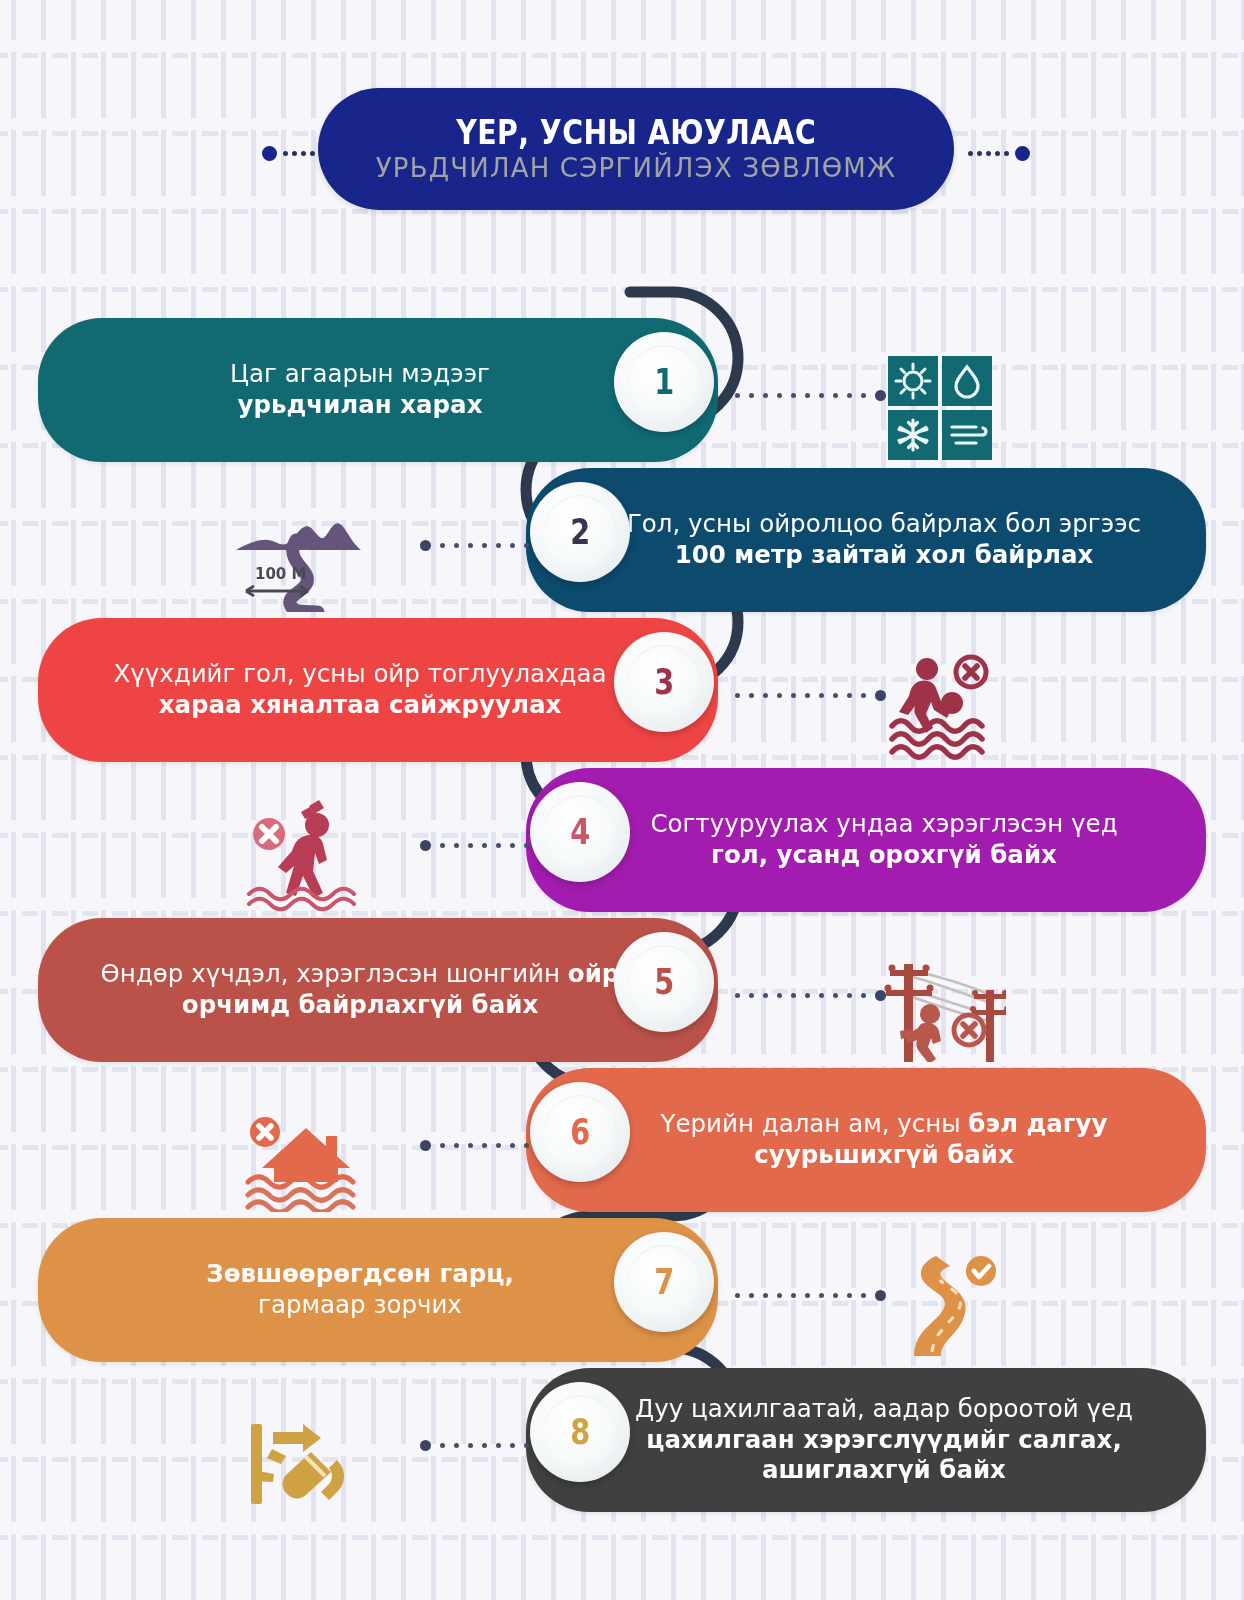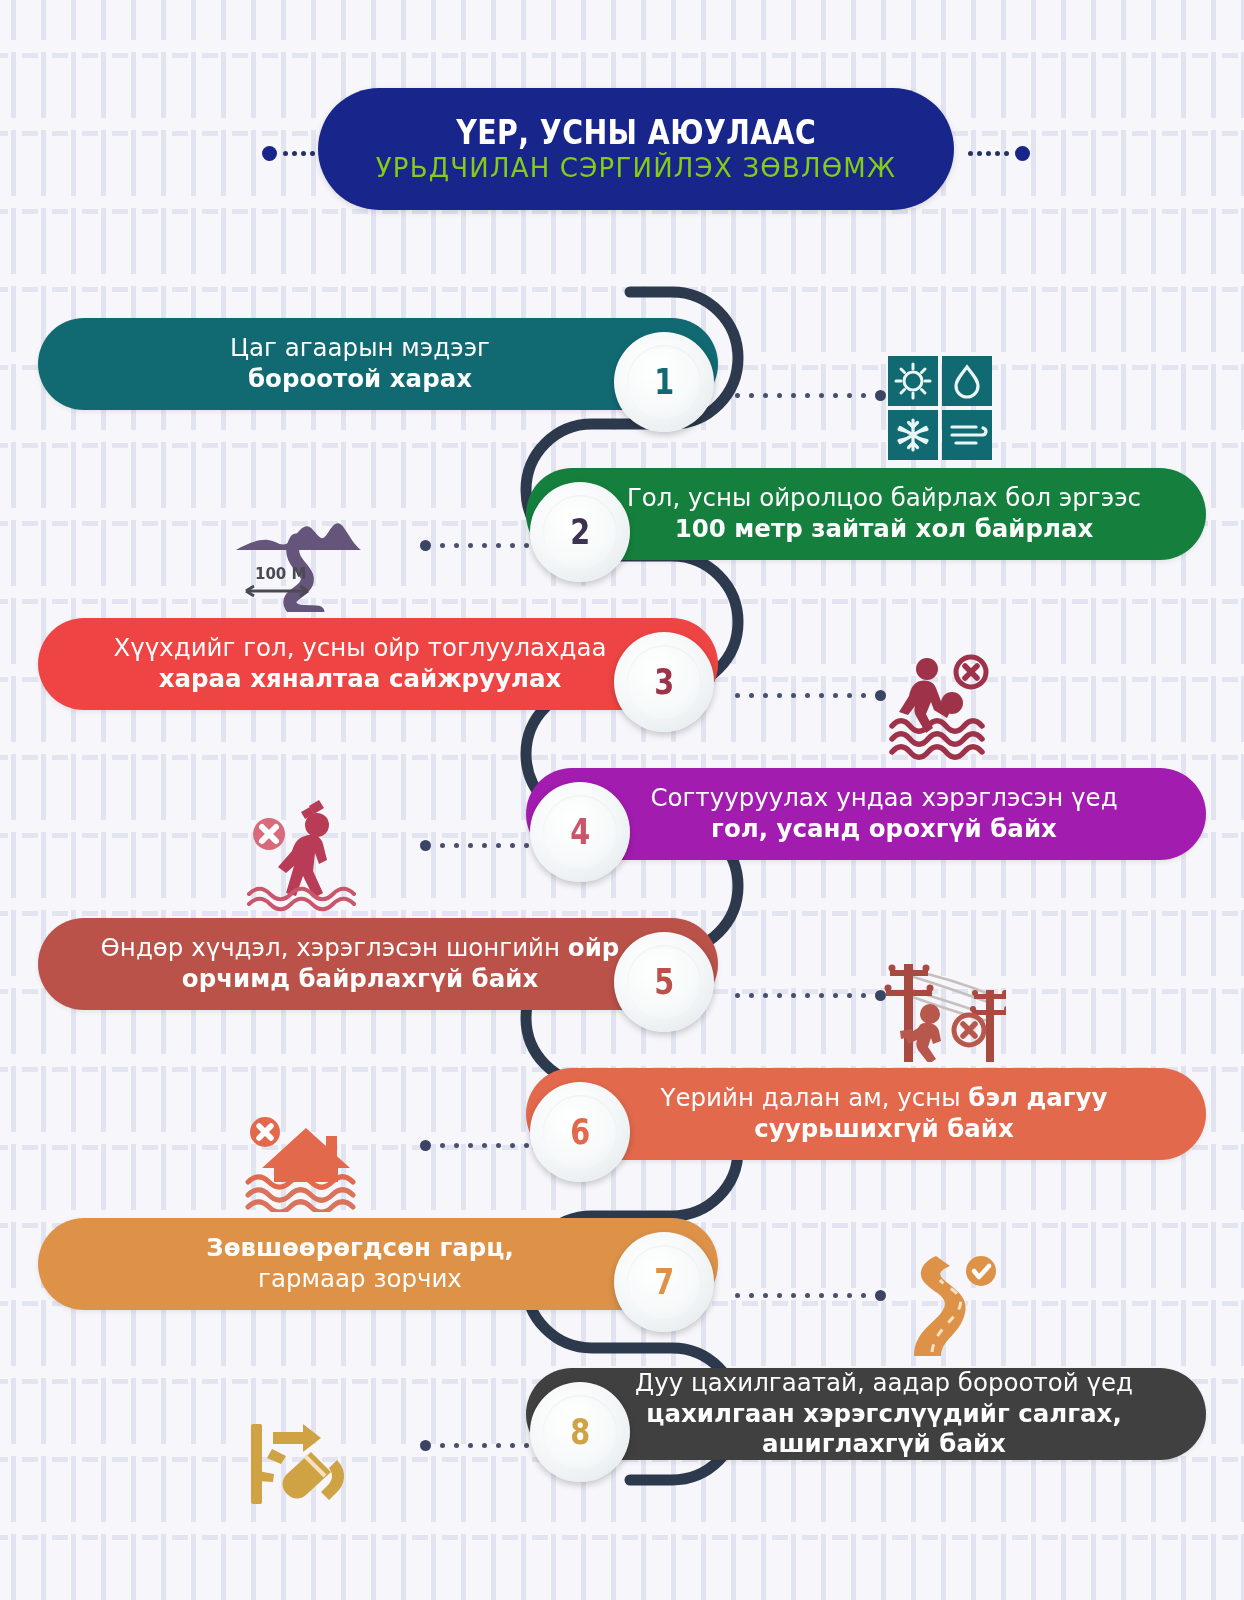--- a/index.html
+++ b/index.html
@@ -54,37 +54,37 @@
     position:absolute;left:318px;top:0;width:636px;height:122px;
     background:#18268c;border-radius:62px;
     display:flex;flex-direction:column;align-items:center;justify-content:center;
     box-shadow:0 2px 6px rgba(0,0,0,.12);
   }
   .header-title{
     color:#fff;font-weight:bold;font-size:33px;letter-spacing:.5px;
     transform:scaleX(.86);white-space:nowrap;line-height:1.05;
   }
   .header-sub{
-    color:#84cc16;font-size:26px;letter-spacing:1.2px;white-space:nowrap;
+    color:#a3a3a3;font-size:26px;letter-spacing:1.2px;white-space:nowrap;
     margin-top:4px;line-height:1.05;
   }
   .hdr-dot-left,.hdr-dot-right{position:absolute;top:58px;display:flex;align-items:center;}
   .hdr-dot-left{left:262px;}
   .hdr-dot-right{left:962px;flex-direction:row-reverse;}
   .hdr-bigdot{width:15px;height:15px;border-radius:50%;background:#18268c;}
   .hdr-dots{display:flex;align-items:center;gap:4px;margin:0 6px;}
   .hdr-dots i{display:block;width:5px;height:5px;border-radius:50%;background:#25325e;}
 
   
   #snake{position:absolute;left:0;top:270px;width:1244px;height:1300px;z-index:3;pointer-events:none;}
 
   
   .row{position:absolute;left:0;width:1244px;height:150px;z-index:4;}
   .bar{
-    position:absolute;height:92px;border-radius:64px;
+    position:absolute;height:144px;border-radius:64px;
     display:flex;align-items:center;
     box-shadow:0 2px 5px rgba(0,0,0,.08);
   }
   .bar.left{left:38px;width:680px;justify-content:flex-start;padding-left:62px;box-sizing:border-box;}
   .bar.right{right:38px;width:680px;justify-content:flex-end;padding-right:62px;box-sizing:border-box;}
   .bar.left .bar-text{text-align:center;width:520px;}
   .bar.right .bar-text{text-align:center;width:520px;}
   .bar-text{
     color:#fdfdfd;font-size:24.5px;line-height:1.26;
   }
@@ -172,21 +172,21 @@
              L 592 946
              A 66 66 0 0 0 592 1078
              L 672 1078
              A 66 66 0 0 1 672 1210
              L 630 1210" stroke="#2d3a4d" stroke-width="11" stroke-linecap="round" fill="none"></path>
   </svg>
 
   <div class="row" id="row1" style="top:318px">
     <div class="bar left" style="background: rgb(17, 106, 114);">
       <div class="bar-text">
-        <span>Цаг агаарын мэдээг</span><br><b>бороотой харах</b>
+        <span>Цаг агаарын мэдээг</span><br><b>урьдчилан харах</b>
       </div>
     </div>
     <div class="badge b-left">
       <span class="badge-num" style="color:#116a72">1</span>
     </div>
     <div class="dots-line" style="left:735px">
       <i></i>
         <i></i>
         <i></i>
         <i></i>
@@ -217,21 +217,21 @@
         <g stroke="#eaf6f6" stroke-width="3.2" stroke-linecap="round" fill="none">
           <path d="M66 73h24"></path>
           <path d="M66 81h30c4 0 6-5 1-7"></path>
           <path d="M70 89h20"></path>
         </g>
       </svg>
     </div>
   </div>
 
   <div class="row" id="row2" style="top:468px">
-    <div class="bar right" style="background:#15803d">
+    <div class="bar right" style="background:#0c4a6e">
       <div class="bar-text">
         <span>Гол, усны ойролцоо байрлах бол эргээс</span> <b>100 метр зайтай хол байрлах</b>
       </div>
     </div>
     <div class="badge b-right">
       <span class="badge-num" style="color:#3d3350">2</span>
     </div>
     <div class="dots-line" style="left:420px">
       <span class="cap"></span>
         <i></i>

